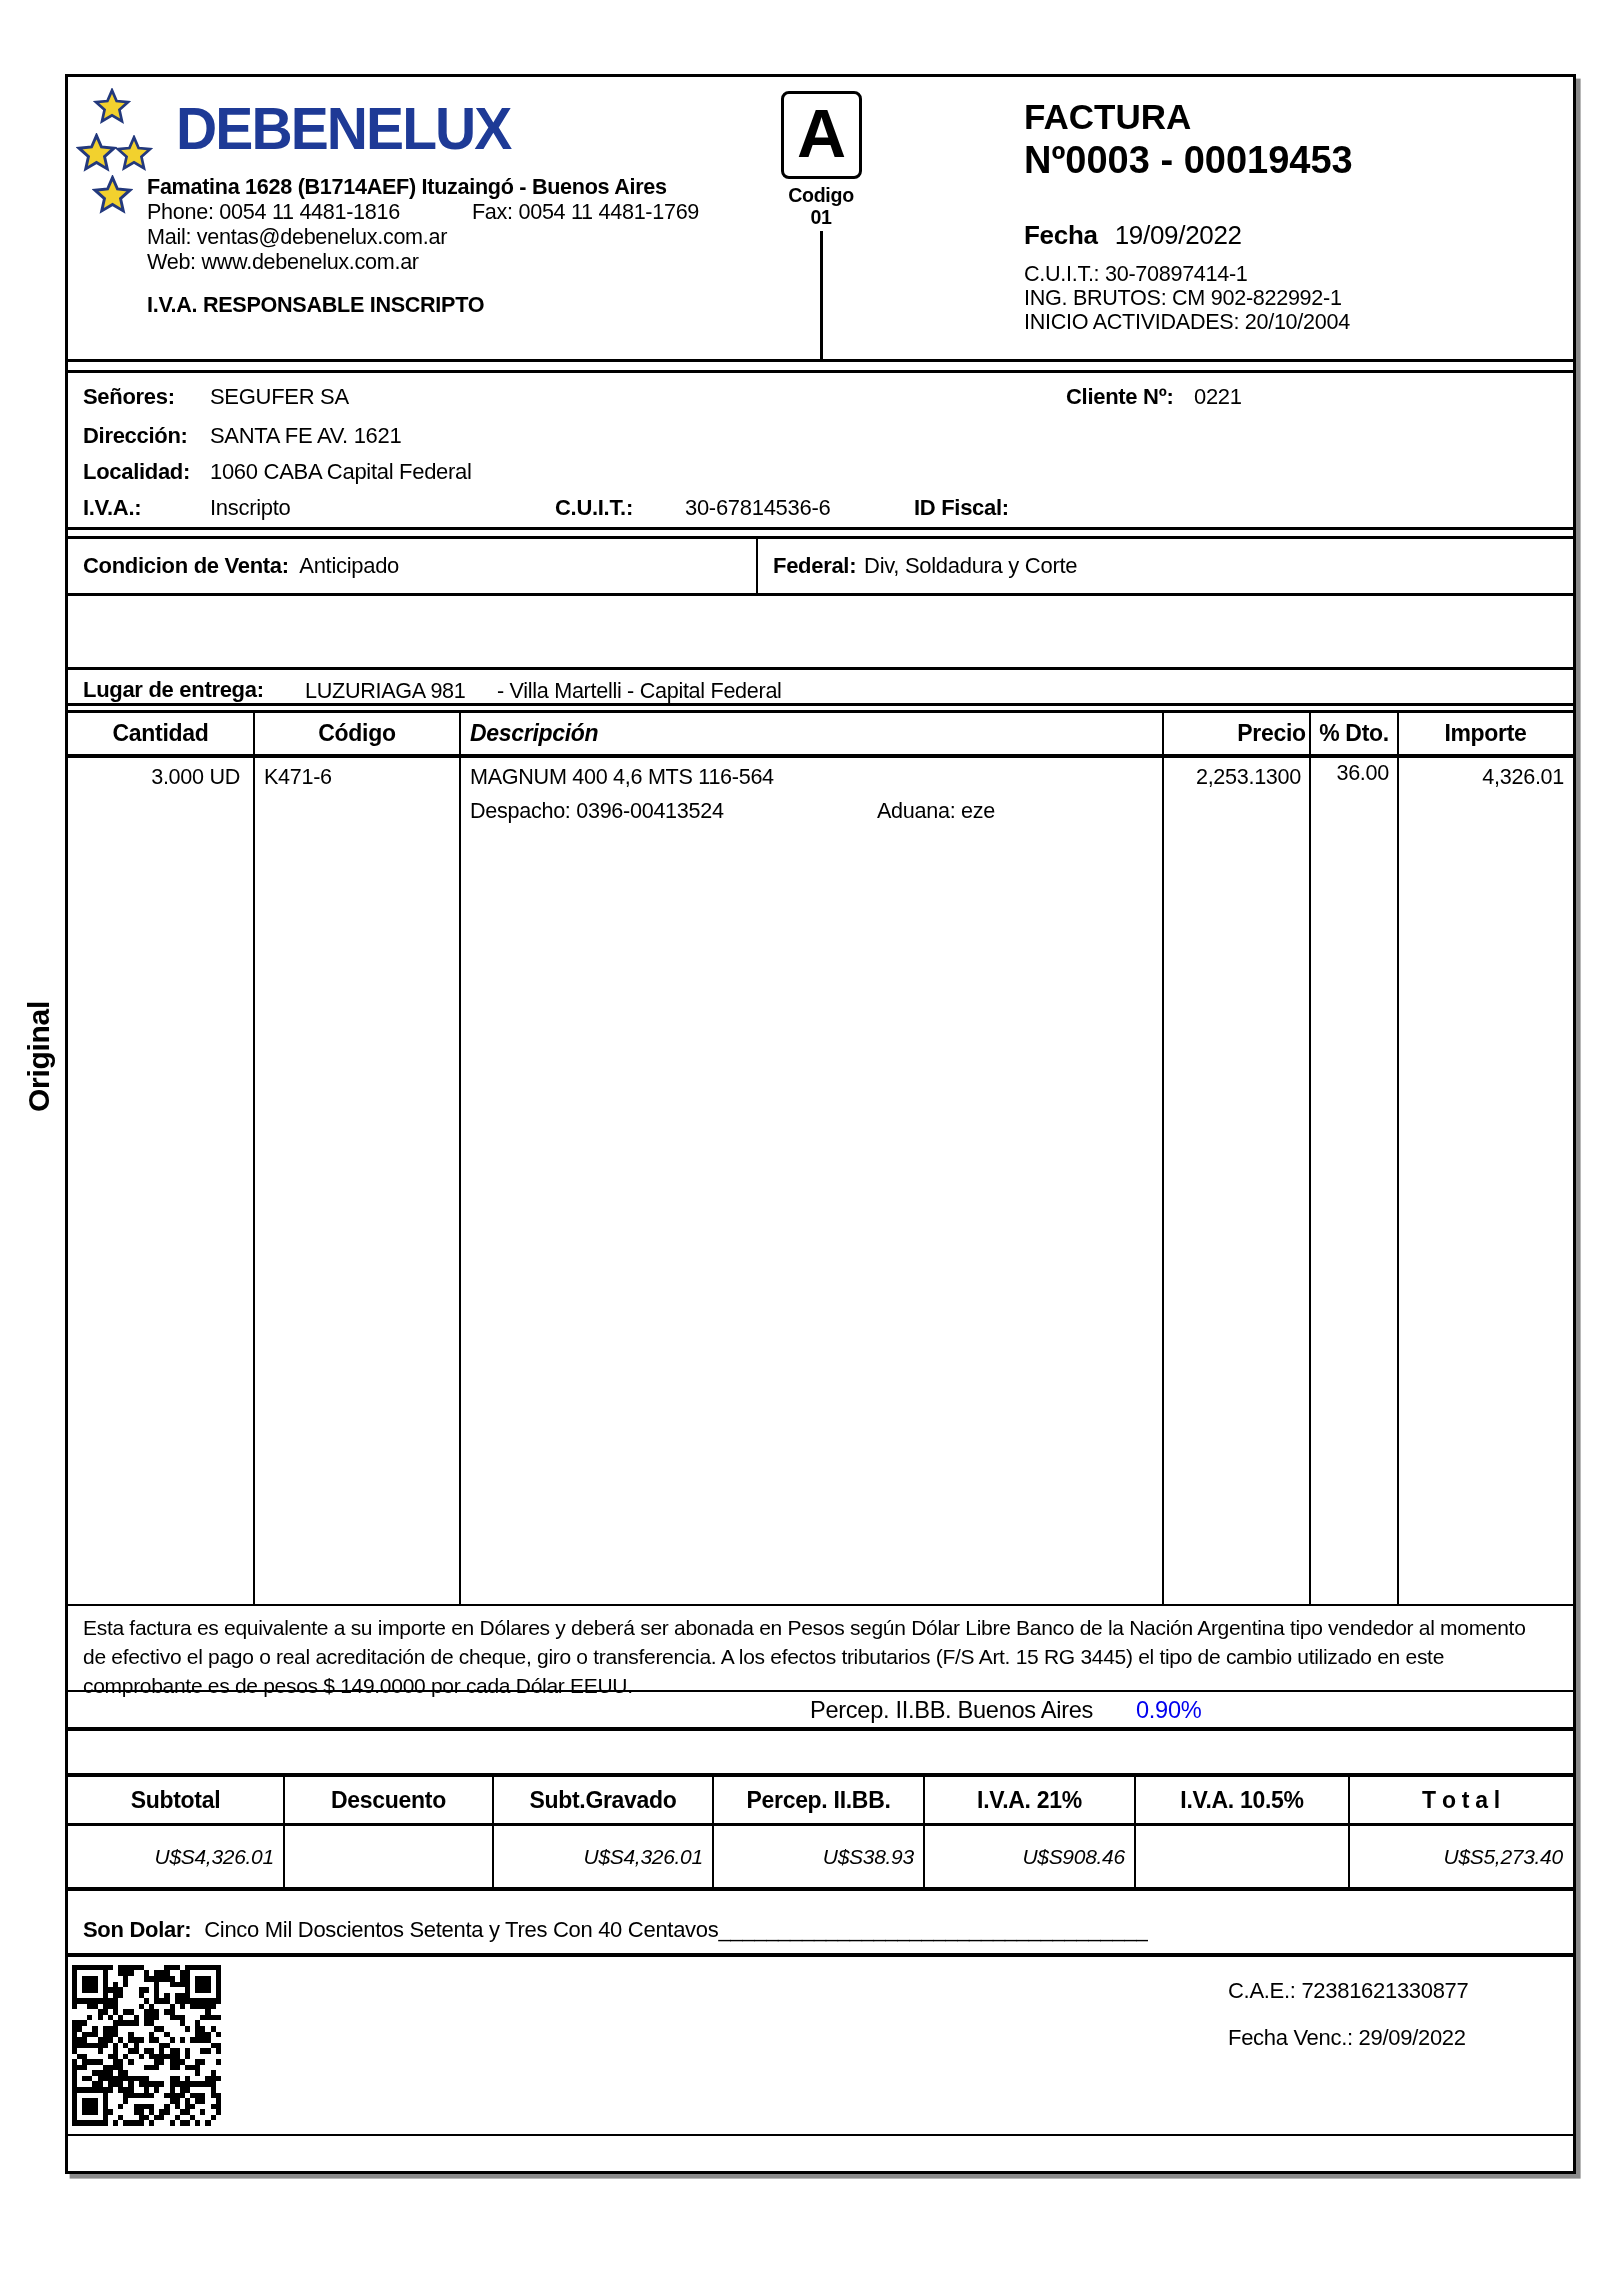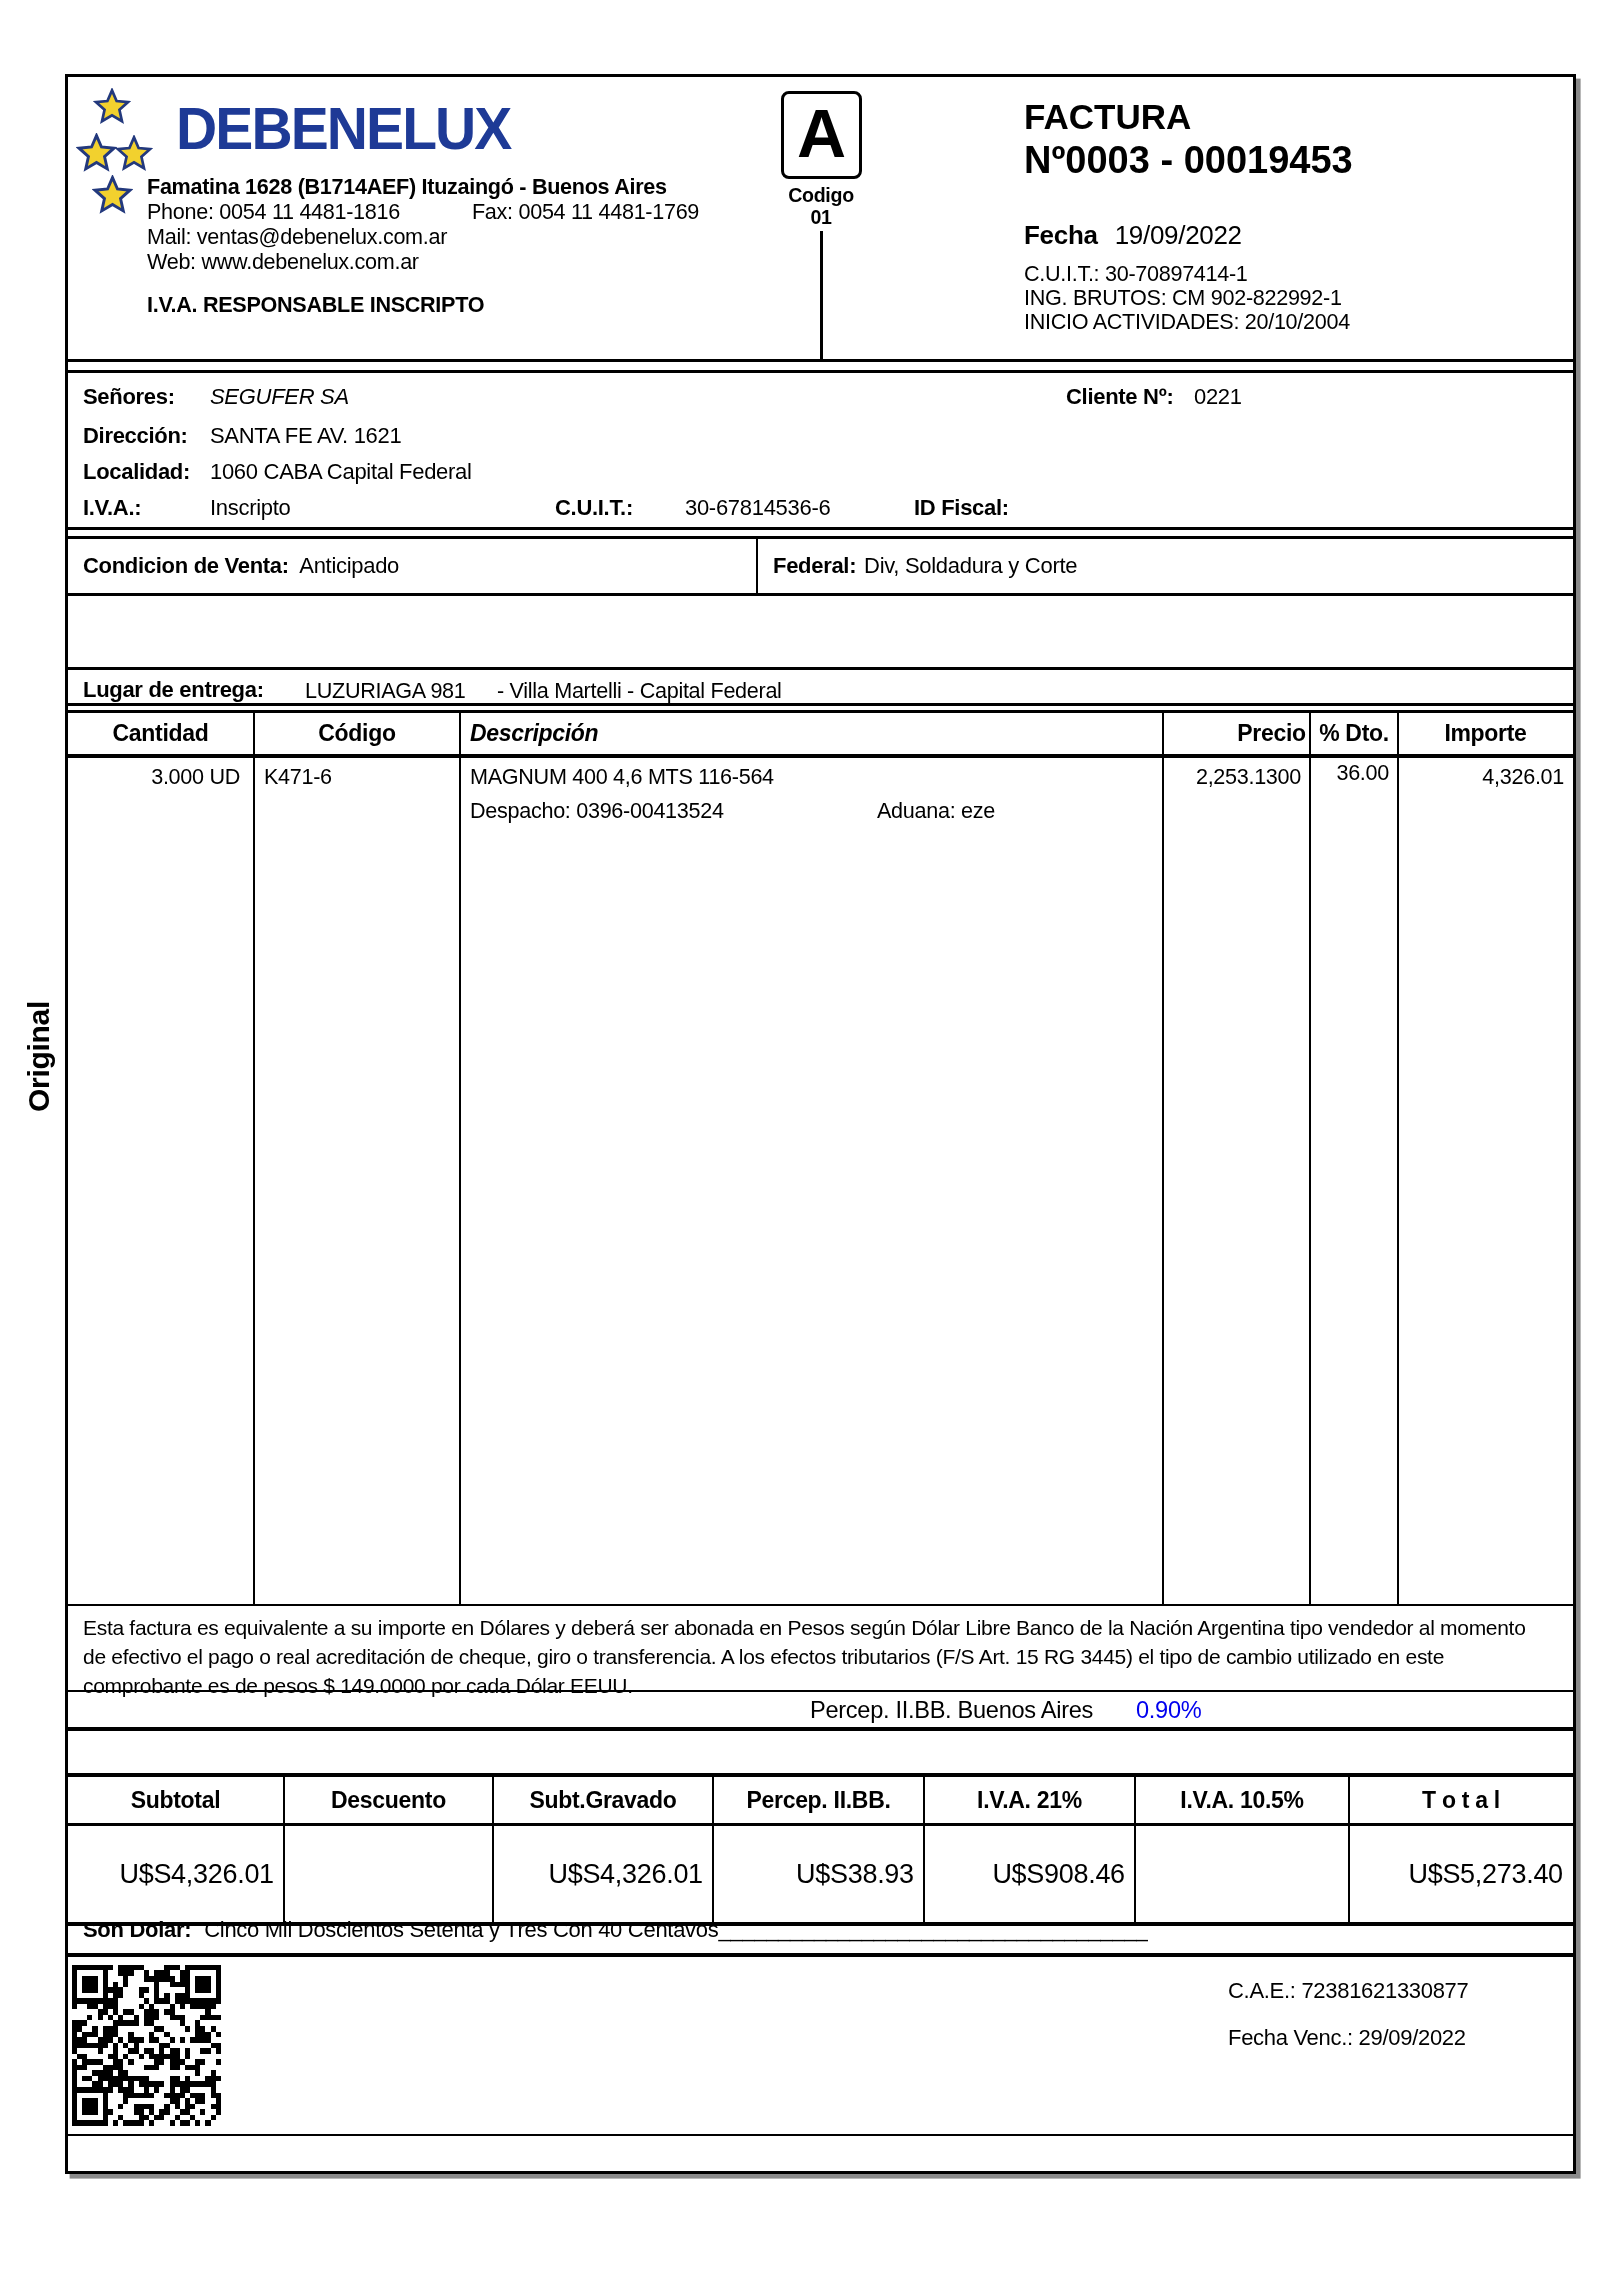--- a/index.html
+++ b/index.html
@@ -79,21 +79,21 @@
   
   #sec-empty{top:1654px;height:46px;border-bottom:4.6px solid #000;}
 
   
   .trow{display:flex;}
   .trow .tc{box-sizing:border-box;display:flex;align-items:center;justify-content:center;}
   .trow .tc + .tc{border-left:2.6px solid #000;}
   .tc.w1{width:215px;}.tc.w2{width:209px;}.tc.w3{width:220px;}.tc.w4{width:211px;text-align:center;}
   .tc.w5{width:211px;}.tc.w6{width:214px;}.tc.w7{width:224px;}
   #sec-thead{top:1700px;height:49px;border-bottom:3.3px solid #000;font-size:23px;font-weight:bold;}
-  #sec-tvals{top:1749px;height:100px;border-bottom:4.6px solid #000;font-size:27px;}
+  #sec-tvals{top:1749px;height:65px;border-bottom:4.6px solid #000;font-size:21px;font-style:italic;}
   #sec-tvals .tc{justify-content:flex-end;padding-right:9.2px;}
 
   
   #sec-sondolar{top:1829px;height:51px;border-bottom:4.6px solid #000;font-size:22px;}
   #sec-sondolar .line{position:absolute;left:15px;top:10.5px;}
   #sec-sondolar .v{margin-left:13px;}
 
   
   #sec-qr{top:1880px;height:179px;border-bottom:2px solid #000;}
   .qr{position:absolute;left:3.9px;top:7.9px;width:149px;height:161px;background:#fff;
@@ -152,21 +152,21 @@
       <div class="fin">
         <div>C.U.I.T.: 30-70897414-1</div>
         <div>ING. BRUTOS: CM 902-822992-1</div>
         <div>INICIO ACTIVIDADES: 20/10/2004</div>
       </div>
     </div>
   </div>
 
   <div class="sec" id="sec-client">
     <span class="abs b" style="left:15px;top:10.5px;">Señores:</span>
-    <span class="abs" style="left:142px;top:10.5px;font-style:italic;">SEGUFER SA</span>
+    <span class="abs" style="left:142px;top:10.5px;">SEGUFER SA</span>
     <span class="abs b" style="left:998px;top:10.5px;">Cliente Nº:</span>
     <span class="abs" style="left:1126px;top:10.5px;">0221</span>
 
     <span class="abs b" style="left:15px;top:50px;">Dirección:</span>
     <span class="abs" style="left:142px;top:50px;">SANTA FE AV. 1621</span>
 
     <span class="abs b" style="left:15px;top:86px;">Localidad:</span>
     <span class="abs" style="left:142px;top:86px;">1060 CABA Capital Federal</span>
 
     <span class="abs b" style="left:15px;top:122px;">I.V.A.:</span>

